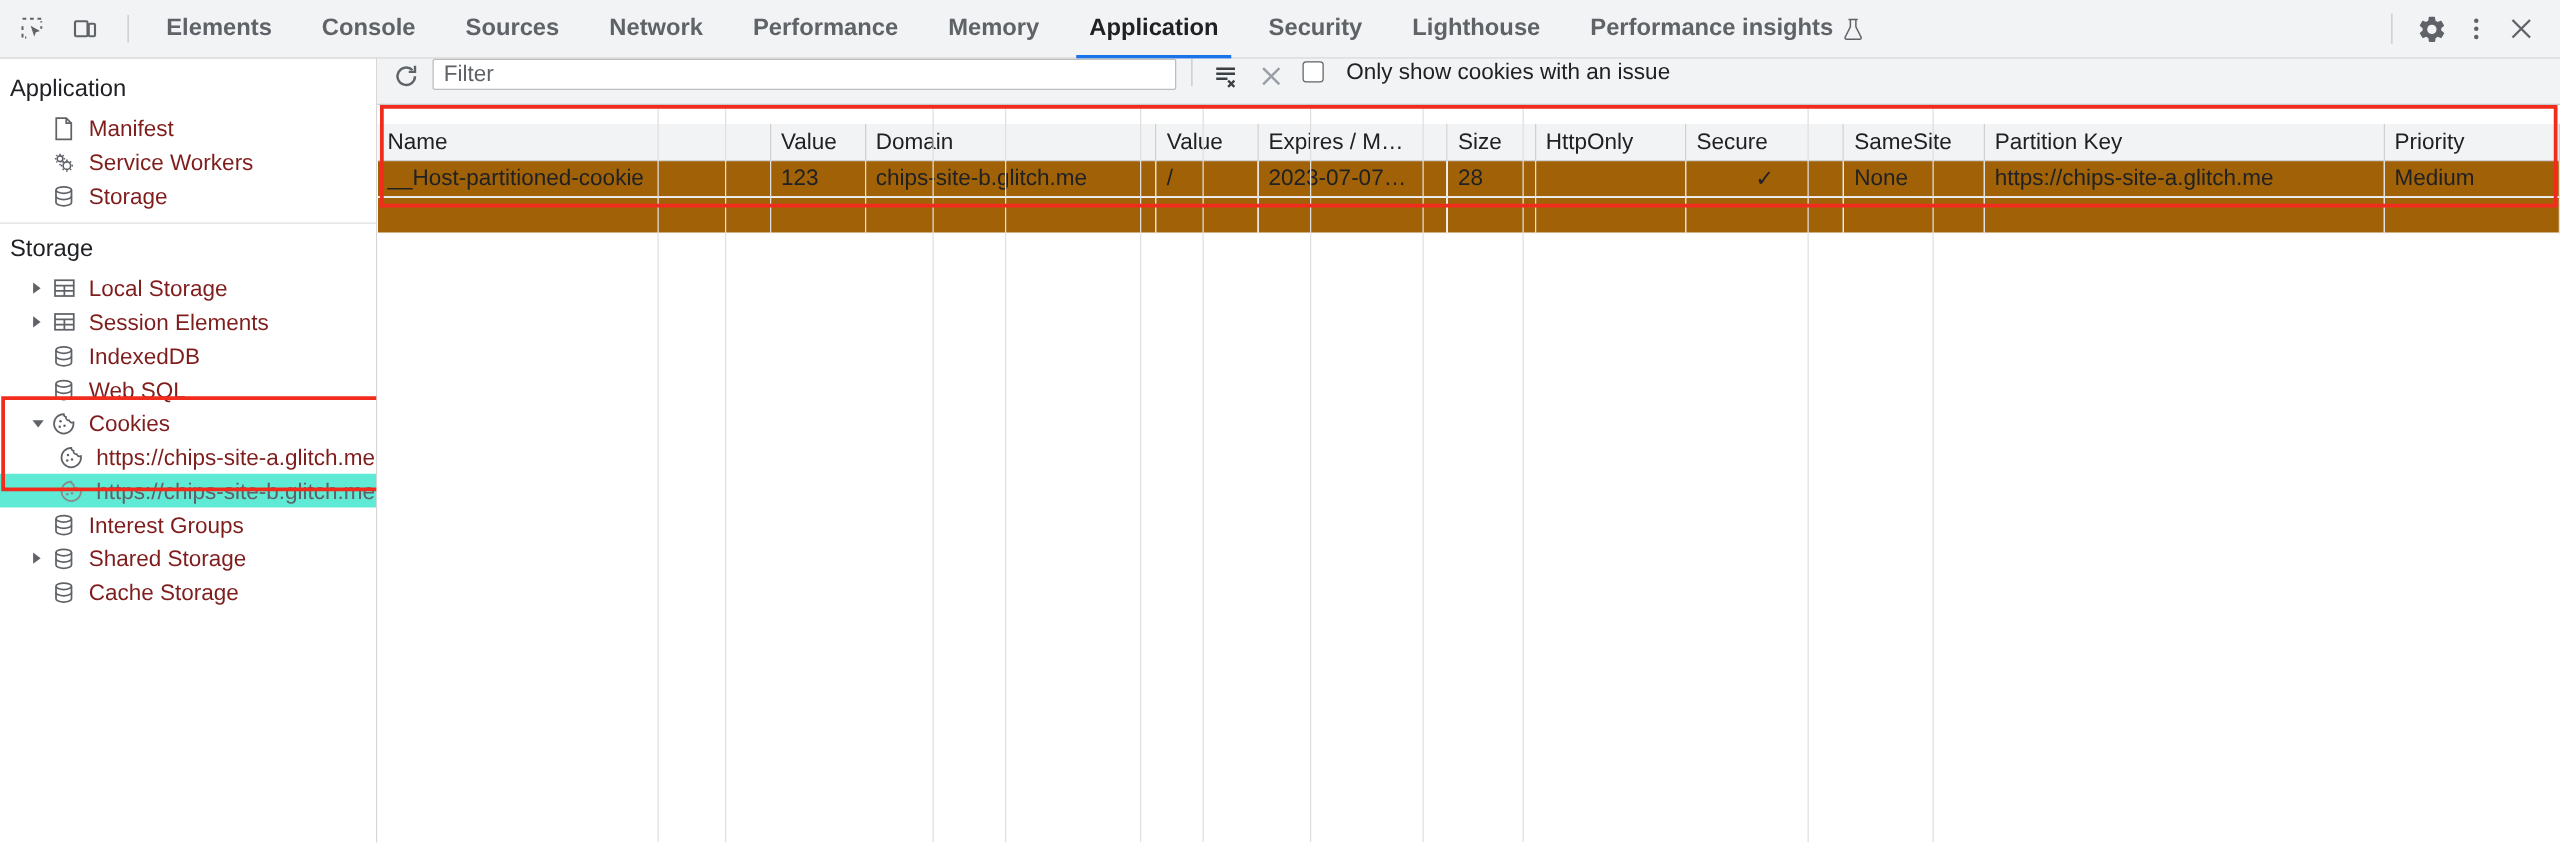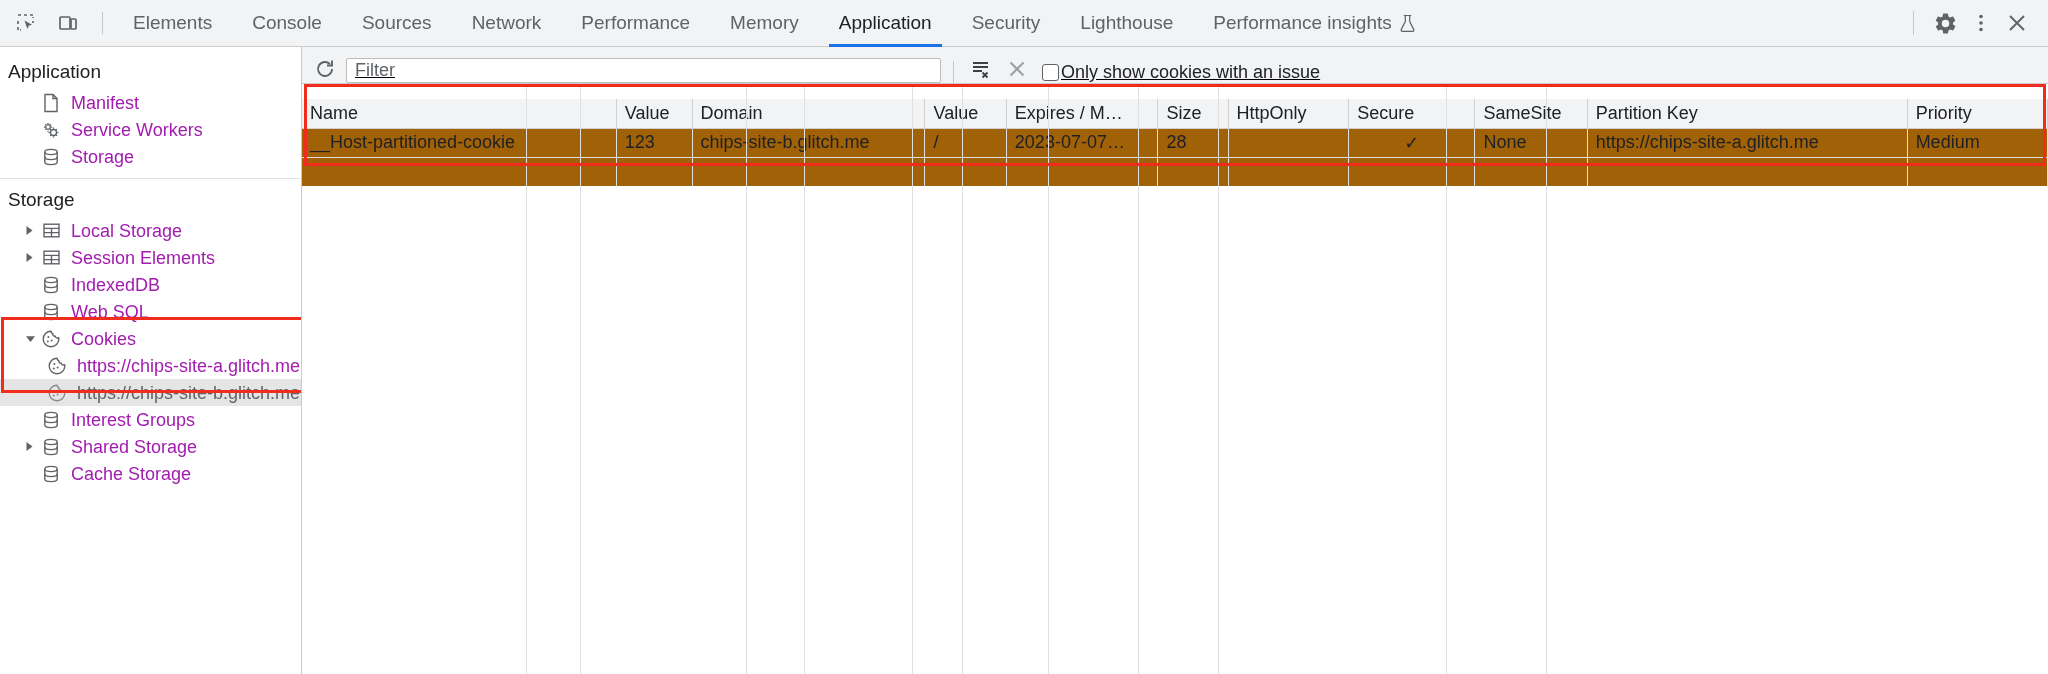--- a/index.html
+++ b/index.html
@@ -31,20 +31,21 @@
   .tabs { display: flex; align-items: stretch; height: 47px; }
   .tab {
     display: flex; align-items: center; justify-content: flex-start;
     gap: 7px;
     padding: 0 20px;
     font-size: 19px;
     color: #5f6368;
     cursor: pointer;
     position: relative;
     white-space: nowrap;
+    font-weight: bold;
   }
   .tab.active { color: #202124; }
   .tab.active::after {
     content: "";
     position: absolute; left: 10px; right: 10px; bottom: 0;
     height: 3px; background: #1a73e8;
   }
   .tab .flask { display: inline-flex; align-items: center; }
   .topbar-right {
     margin-left: auto; display: flex; align-items: center;
@@ -69,26 +70,26 @@
     padding-top: 8px;
   }
   .side-section-title {
     font-size: 19px; color: #202124;
     padding: 6px 0 6px 8px;
   }
   .side-divider { height: 1px; background: #e0e0e0; margin: 8px 0 4px 0; }
   .side-item {
     display: flex; align-items: center;
     height: 27px;
-    font-size: 18px; color: #a21caf;
+    font-size: 18px; color: #7f1d1d;
     cursor: pointer;
     padding-left: 6px;
     white-space: nowrap;
   }
-  .side-item.selected { background: #e5e5e5; color: #5f6368; }
+  .side-item.selected { background: #5eead4; color: #5f6368; }
   .side-item.depth1 { padding-left: 22px; }
   .side-item.depth2 { padding-left: 46px; }
   .twisty {
     width: 16px; min-width: 16px; height: 16px;
     display: inline-flex; align-items: center; justify-content: center;
     margin-right: 2px;
   }
   .twisty.empty { visibility: hidden; }
   .side-icon {
     width: 22px; min-width: 22px; height: 20px;
@@ -105,45 +106,44 @@
     z-index: 20;
   }
 
   
   .main { flex: 1; display: flex; flex-direction: column; min-width: 0; position: relative; background:#fff; }
 
   .filterbar {
     height: 37px; min-height: 37px;
     background: #f1f3f4;
     border-bottom: 1px solid #cacaca;
-    display: flex; align-items: flex-end;
+    display: flex; align-items: flex-start;
     padding: 0 10px 0 8px;
     gap: 6px;
-    text-decoration: underline;
   }
   .fb-btn {
     width: 30px; height: 28px;
     display: flex; align-items: center; justify-content: center;
     cursor: pointer; border-radius: 3px;
   }
   .filter-input {
     flex: 0 1 595px;
     height: 25px;
     background: #ffffff;
     border: 1px solid #bdbdbd;
     border-radius: 2px;
     font-size: 18px;
     color: #202124;
     padding: 0 8px;
     outline: none;
     font-family: "Liberation Sans", sans-serif;
   }
   .filter-input::placeholder { color: #5f6368; opacity: 1; }
   .fb-sep { width: 1px; height: 22px; background: #c6c6c6; margin: 0 6px; }
-  .fb-check-wrap { display: flex; align-items: center; gap: 2px; cursor: pointer; margin-left: 4px; }
+  .fb-check-wrap { display: flex; align-items: center; gap: 18px; cursor: pointer; margin-left: 4px; }
   .fb-checkbox {
     width: 17px; height: 17px;
     border: 1.6px solid #5f6368;
     border-radius: 3px;
     background: #fff;
   }
   .fb-check-label { font-size: 18px; color: #202124; white-space: nowrap; }
 
   
   .table-wrap { flex: 1; overflow: hidden; position: relative; background: #fff; }

